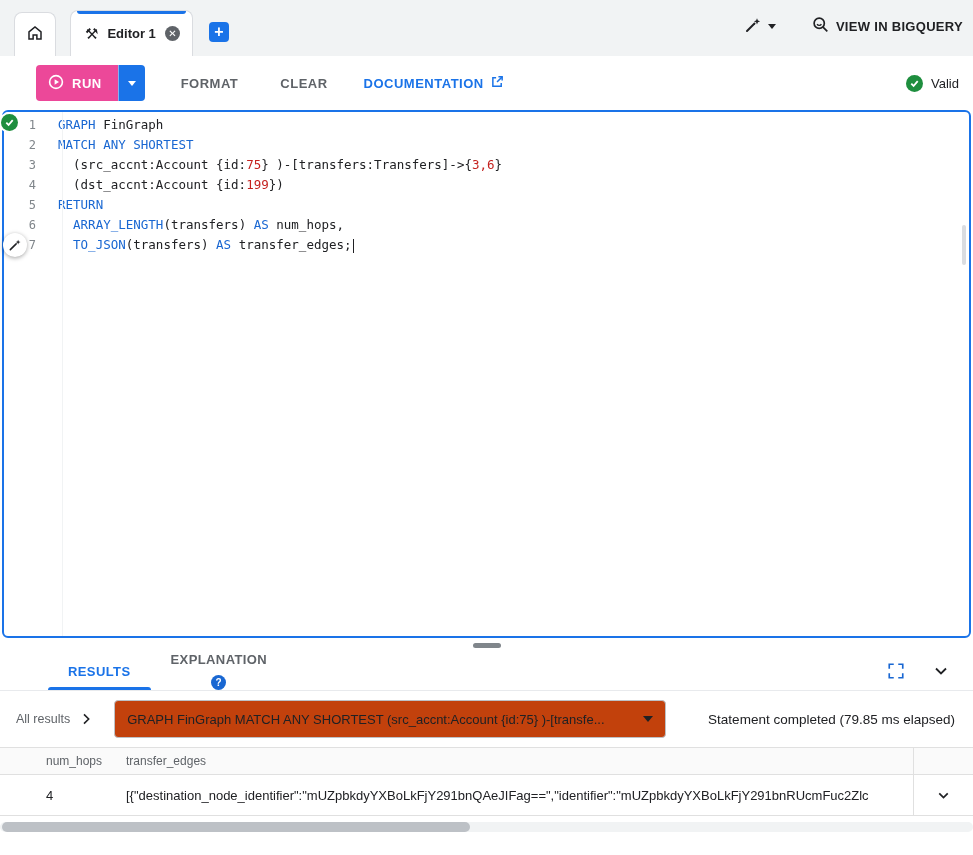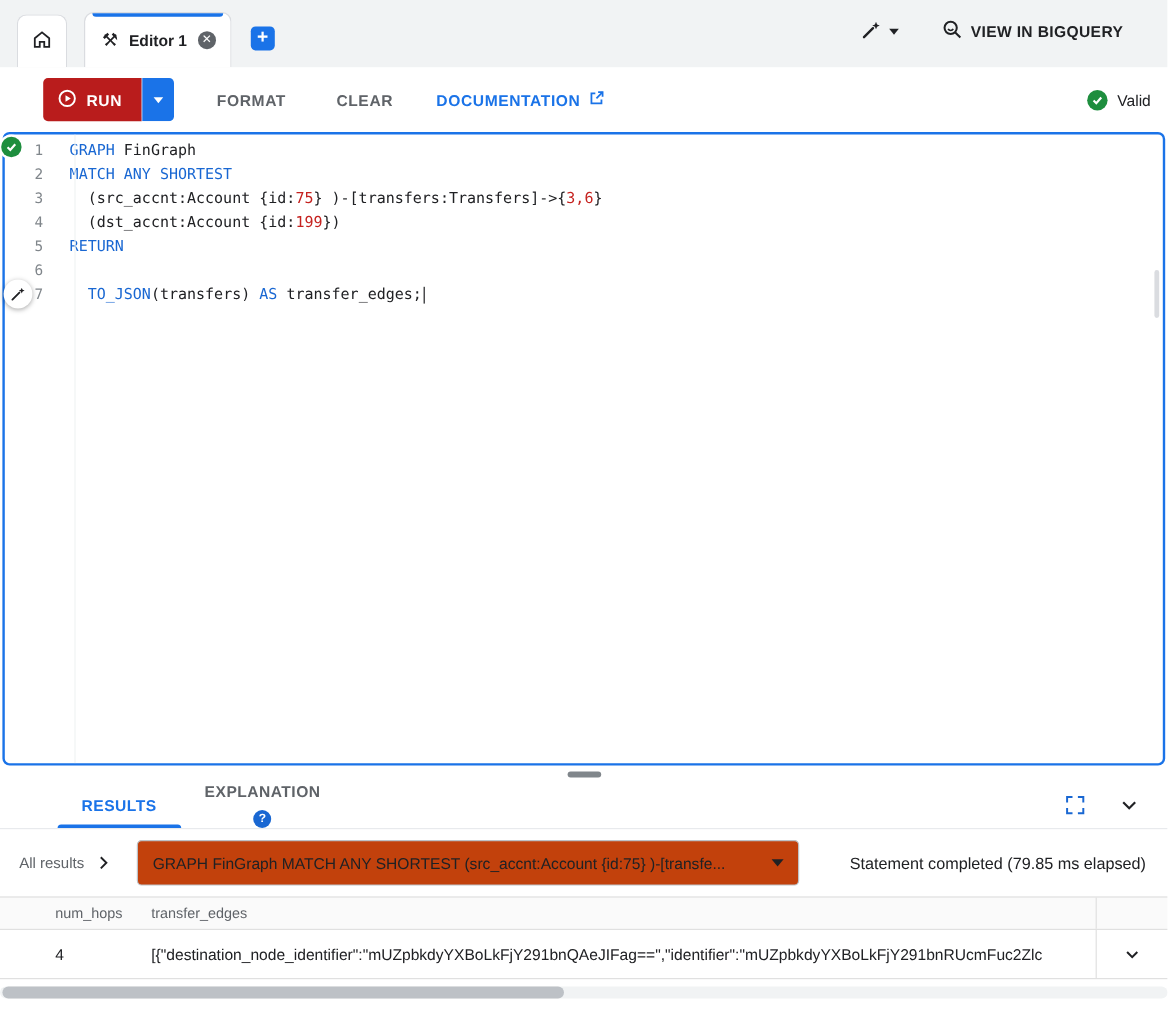--- a/index.html
+++ b/index.html
@@ -43,42 +43,42 @@
     background:#5f6368; color:#fff; font-size:10px; line-height:15px;
     text-align:center; cursor:pointer; flex:none;
   }
   .add-tab {
     margin-left: 16px; margin-bottom: 14px;
     width: 20px; height: 20px; border-radius: 4px;
     background:#1a73e8; color:#fff; font-size:16px; line-height:19px;
     text-align:center; cursor:pointer; font-weight:bold;
   }
   .topbar-right {
-    position:absolute; right:37px; top:0; height:52px;
+    position:absolute; right:10px; top:0; height:52px;
     display:flex; align-items:center; gap:36px;
   }
   .magic-btn { display:flex; align-items:center; gap:6px; cursor:pointer; }
   .caret-down {
     width:0; height:0; border-left:4px solid transparent;
     border-right:4px solid transparent; border-top:5px solid #202124;
   }
   .view-bq {
     display:flex; align-items:center; gap:7px; cursor:pointer;
     font-weight:bold; font-size:13px; letter-spacing:.3px; color:#202124;
   }
 
   
   .toolbar {
     height: 54px; background:#fff;
     display:flex; align-items:center;
     padding-left: 36px; gap: 30px;
   }
   .run-btn { display:flex; height:36px; cursor:pointer; }
   .run-main {
-    background:#b91c1c; color:#fff; border-radius:4px 0 0 4px;
+    background:#ec4899; color:#fff; border-radius:4px 0 0 4px;
     display:flex; align-items:center; gap:8px; padding:0 16px 0 12px;
     font-weight:bold; font-size:13px; letter-spacing:.5px;
   }
   .run-caret {
     background:#1a73e8; width:27px; border-radius:0 4px 4px 0;
     border-left:1px solid rgba(255,255,255,.45);
     display:flex; align-items:center; justify-content:center;
   }
   .run-caret .caret-down { border-top-color:#fff; }
   .txt-btn {
@@ -333,20 +333,21 @@
         <div class="code-line">
           <span class="line-num">4</span>
           <span class="code-content"><span class="tok-p">  (dst_accnt:Account {id:</span><span class="tok-n">199</span><span class="tok-p">})</span></span>
         </div>
         <div class="code-line">
           <span class="line-num">5</span>
           <span class="code-content"><span class="tok-k">RETURN</span></span>
         </div>
         <div class="code-line">
           <span class="line-num">6</span>
+          <span class="code-content"><span class="tok-p">  </span><span class="tok-k">ARRAY_LENGTH</span><span class="tok-p">(transfers) </span><span class="tok-k">AS</span><span class="tok-p"> num_hops,</span></span>
         </div>
         <div class="code-line">
           <span class="line-num">7</span>
           <span class="code-content"><span class="tok-p">  </span><span class="tok-k">TO_JSON</span><span class="tok-p">(transfers) </span><span class="tok-k">AS</span><span class="tok-p"> transfer_edges;</span><span class="cursor"></span></span>
         </div>
       </div>
     <div class="editor-scrollthumb"></div>
   </div>
 </div>
 

